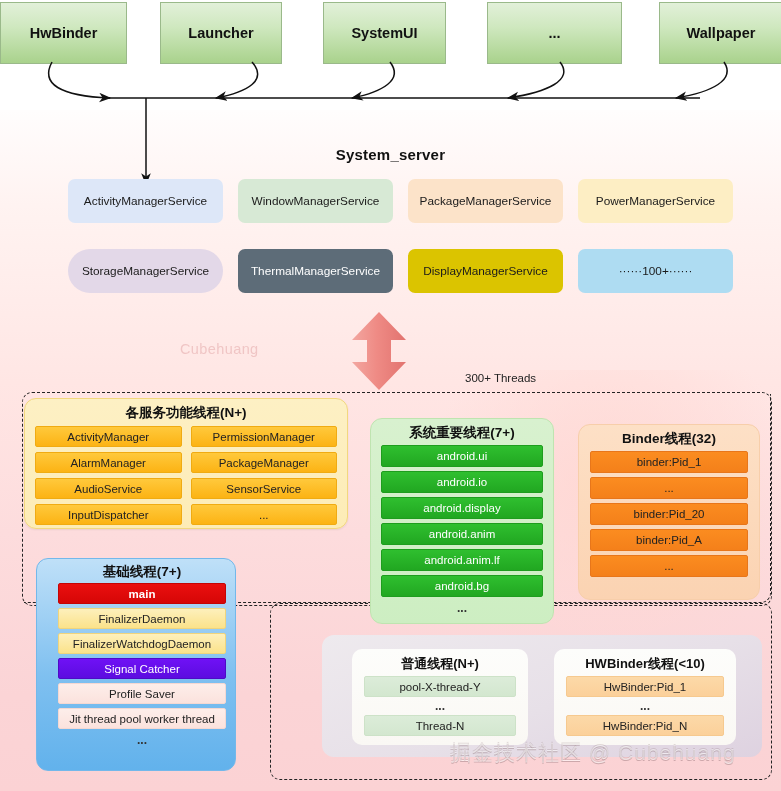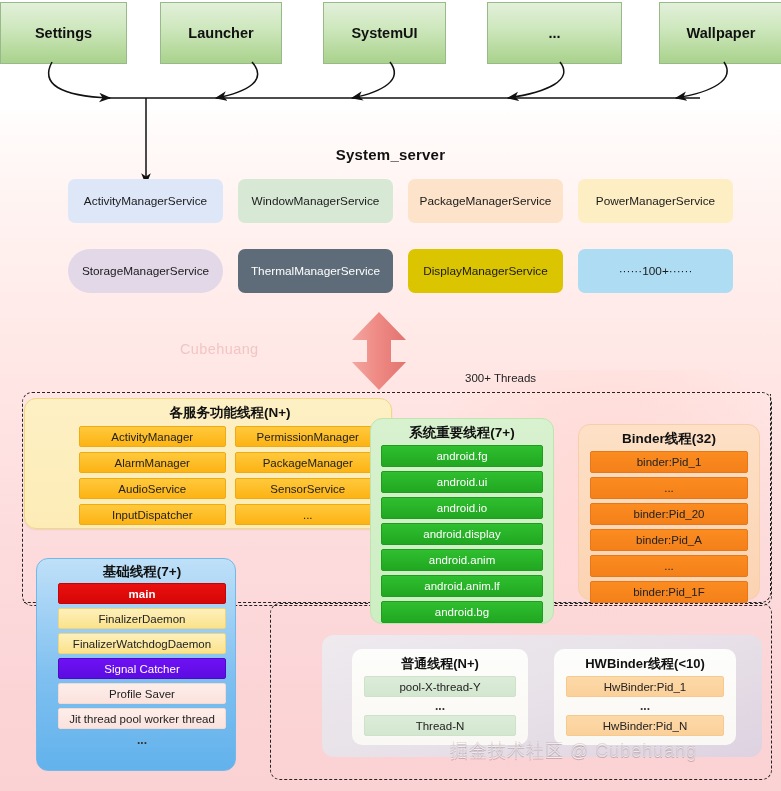--- a/index.html
+++ b/index.html
@@ -33,39 +33,39 @@
        display:flex;align-items:center;justify-content:center;
        font-size:11.8px;color:#1a1a1a;text-align:center;}
 
   
   #dblarrow{position:absolute;left:344px;top:310px;width:70px;height:82px;}
   .threads-label{position:absolute;left:465px;top:372px;font-size:11.5px;color:#222;}
 
   
   .wm-mid{position:absolute;left:180px;top:341px;font-size:14.5px;color:rgba(235,185,185,.75);
           letter-spacing:.4px;}
-  .wm-bottom{position:absolute;left:450px;top:739px;font-size:18px;letter-spacing:1px;
+  .wm-bottom{position:absolute;left:450px;top:739px;font-size:21px;letter-spacing:1px;
              color:rgba(255,255,255,.55);
              text-shadow:0 1px 0 rgba(120,90,95,.35), 0 -1px 0 rgba(120,90,95,.2);
              white-space:nowrap;}
 
   
   .dash{position:absolute;border:1.6px dashed #232323;border-radius:10px;}
 
   
   .group{position:absolute;border-radius:12px;}
   .group-title{width:100%;text-align:center;font-weight:bold;font-size:13.5px;color:#111;}
   .chip{border-radius:2px;display:flex;align-items:center;justify-content:center;
         font-size:11.5px;text-align:center;}
   .dots{text-align:center;font-weight:bold;font-size:12px;color:#333;}
 
   
   #g-svcthreads{left:24px;top:398px;width:322px;height:129px;
       background:linear-gradient(180deg,#fdf0c4 0%,#fdecb6 100%);
-      border:1px solid #f2d87e;box-shadow:0 1px 2px rgba(0,0,0,.07);padding-left:44px;}
+      border:1px solid #f2d87e;box-shadow:0 1px 2px rgba(0,0,0,.07);}
   #g-svcthreads .group-title{margin-top:5px;}
   .svc-cols{display:flex;gap:9px;padding:4px 10px 0 10px;}
   .svc-col{display:flex;flex-direction:column;gap:5px;flex:1;}
   .chip-orange{height:19px;color:#222;
       background:linear-gradient(180deg,#ffc93c 0%,#fcb314 100%);
       border:1px solid #f0ab12;}
 
   
   #g-sys{left:370px;top:418px;width:182px;height:204px;
       background:linear-gradient(180deg,#d8f1cf 0%,#cdeec2 100%);
@@ -118,21 +118,21 @@
 </style>
 </head>
 <body>
 
 <div id="root">
   <div class="bg-top"></div>
   <div class="bg-body"></div>
   <div class="bg-blob"></div>
 
   <div class="app-box" style="left:0px;top:2px;width:125px;">
-    <span>Settings</span>
+    <span>HwBinder</span>
   </div>
   <div class="app-box" style="left:160px;top:2px;width:120px;">
     <span>Launcher</span>
   </div>
   <div class="app-box" style="left:323px;top:2px;width:121px;">
     <span>SystemUI</span>
   </div>
   <div class="app-box" style="left:487px;top:2px;width:133px;">
     <span>...</span>
   </div>
@@ -217,40 +217,38 @@
         <div class="chip chip-orange">PackageManager</div>
         <div class="chip chip-orange">SensorService</div>
         <div class="chip chip-orange">...</div>
       </div>
     </div>
   </div>
 
   <div class="group" id="g-sys">
     <div class="group-title">系统重要线程(7+)</div>
     <div class="sys-list">
-      <div class="chip chip-green">android.fg</div>
       <div class="chip chip-green">android.ui</div>
       <div class="chip chip-green">android.io</div>
       <div class="chip chip-green">android.display</div>
       <div class="chip chip-green">android.anim</div>
       <div class="chip chip-green">android.anim.lf</div>
       <div class="chip chip-green">android.bg</div>
       <div class="dots">...</div>
     </div>
   </div>
 
   <div class="group" id="g-binder">
     <div class="group-title">Binder线程(32)</div>
     <div class="binder-list">
       <div class="chip chip-binder">binder:Pid_1</div>
       <div class="chip chip-binder">...</div>
       <div class="chip chip-binder">binder:Pid_20</div>
       <div class="chip chip-binder">binder:Pid_A</div>
       <div class="chip chip-binder">...</div>
-      <div class="chip chip-binder">binder:Pid_1F</div>
     </div>
   </div>
 
   <div class="group" id="g-basic">
     <div class="group-title">基础线程(7+)</div>
     <div class="basic-list">
       <div class="chip chip-red">main</div>
       <div class="chip chip-yellow">FinalizerDaemon</div>
       <div class="chip chip-yellow">FinalizerWatchdogDaemon</div>
       <div class="chip chip-violet">Signal Catcher</div>

